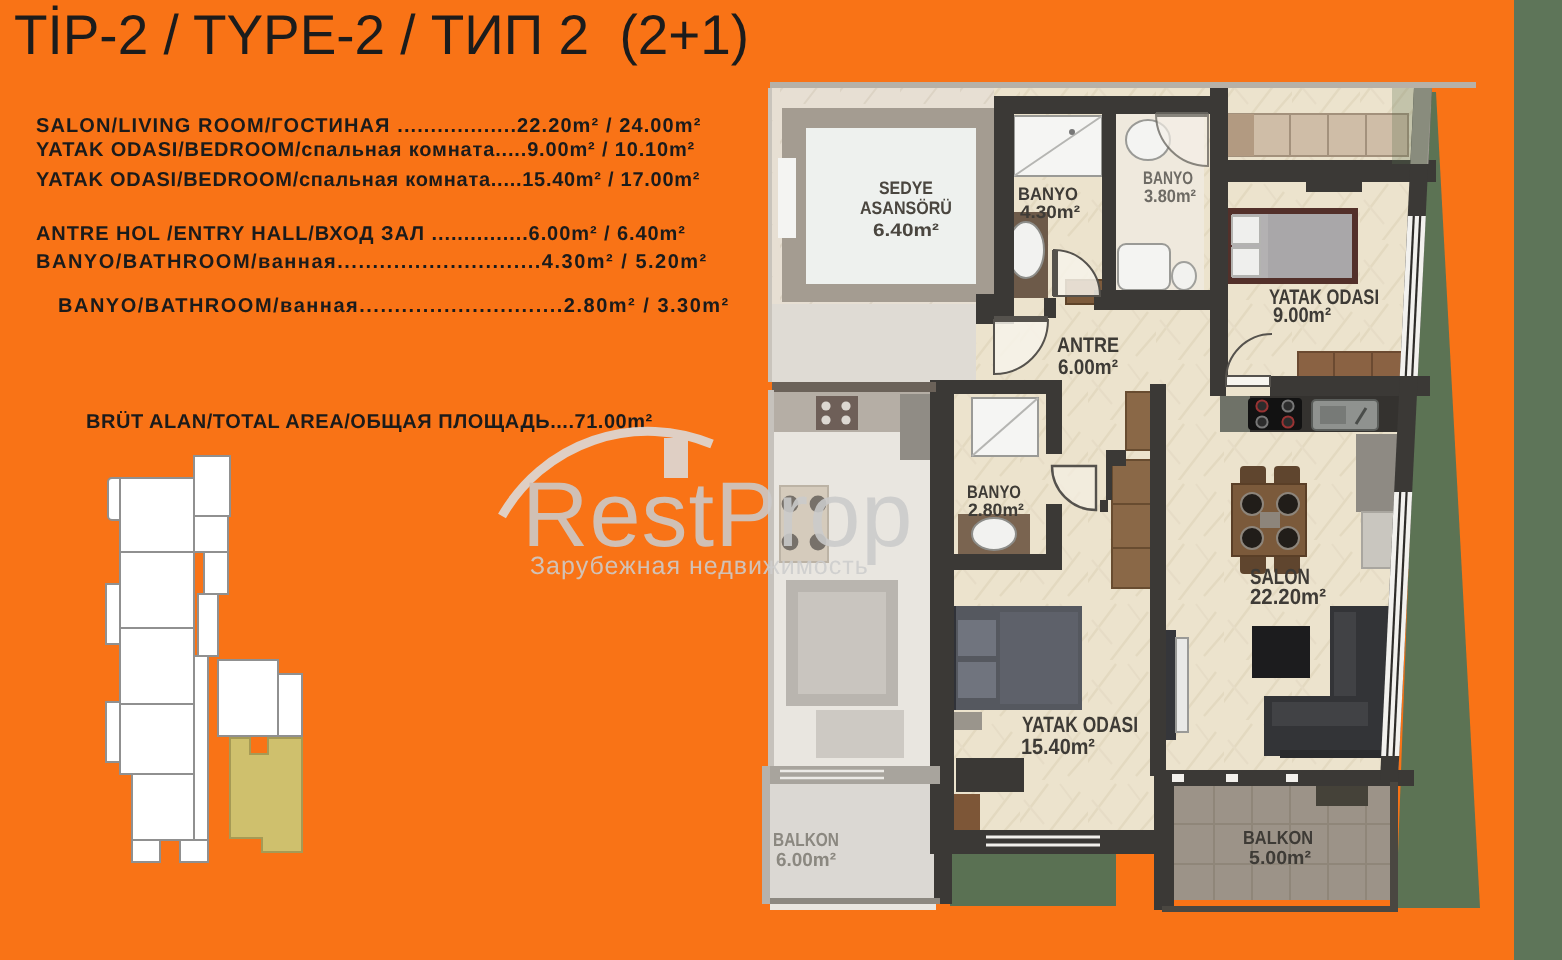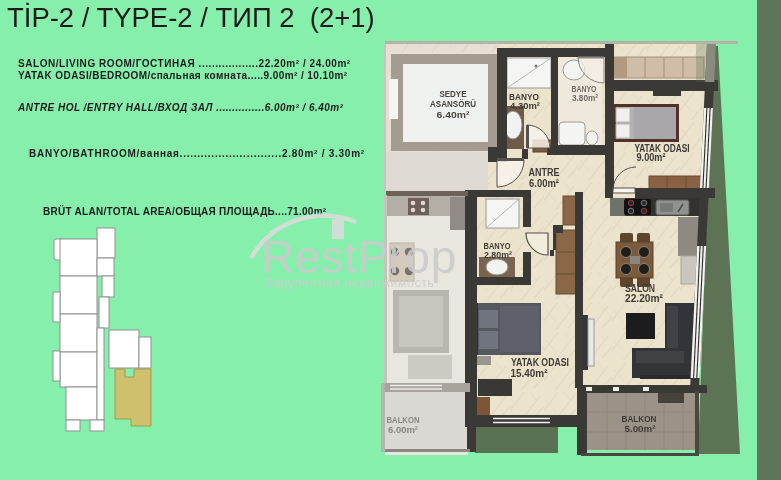--- a/index.html
+++ b/index.html
@@ -1,35 +1,37 @@
 <!DOCTYPE html>
 <html><head>
 <meta charset="utf-8">
 <style>
   html,body{margin:0;padding:0;}
-  .page{position:relative;width:781px;height:480px;background:#86efac;overflow:hidden;
+  .page{position:relative;width:781px;height:480px;background:#f97316;overflow:hidden;
         font-family:"Liberation Sans",sans-serif;}
   .title{position:absolute;left:7px;top:2px;font-size:28px;color:#1c1c1c;
          white-space:nowrap;transform:scaleX(.98);transform-origin:left top;letter-spacing:0px;}
   .spec{position:absolute;left:18px;top:0;font-size:10px;font-weight:bold;color:#1b1b1b;
         white-space:nowrap;transform-origin:left top;}
 </style>
 </head>
 <body>
 <div class="page">
 
   <div class="title">TİP-2 / TYPE-2 / ТИП 2&nbsp; (2+1)</div>
 
   <div class="spec" style="top:58px;letter-spacing:.55px;">SALON/LIVING ROOM/ГОСТИНАЯ ..................22.20m² / 24.00m²</div>
 
   <div class="spec" style="top:70px;letter-spacing:.42px;text-align:right;">YATAK ODASI/BEDROOM/спальная комната.....9.00m² / 10.10m²</div>
 
-
-  <div class="spec" style="top:102px;letter-spacing:.46px;font-style:italic;">ANTRE HOL /ENTRY HALL/ВХОД ЗАЛ ...............6.00m² / 6.40m²</div>
-
+  <div class="spec" style="top:85px;letter-spacing:.36px;">YATAK ODASI/BEDROOM/спальная комната.....15.40m² / 17.00m²</div>
+
+  <div class="spec" style="top:112px;letter-spacing:.46px;">ANTRE HOL /ENTRY HALL/ВХОД ЗАЛ ...............6.00m² / 6.40m²</div>
+
+  <div class="spec" style="top:125.5px;letter-spacing:.75px;">BANYO/BATHROOM/ванная.............................4.30m² / 5.20m²</div>
 
   <div class="spec" style="top:148px;letter-spacing:.75px;padding-left:11px;">BANYO/BATHROOM/ванная.............................2.80m² / 3.30m²</div>
 
 
 
   <div class="spec" style="top:206px;letter-spacing:.27px;padding-left:25px;">BRÜT ALAN/TOTAL AREA/ОБЩАЯ ПЛОЩАДЬ....71.00m²</div>
 
   <svg width="781" height="480" viewBox="0 0 781 480" style="position:absolute;left:0;top:0;" font-family="Liberation Sans, sans-serif">
     <defs>
       <pattern id="marble" width="34" height="30" patternUnits="userSpaceOnUse">

